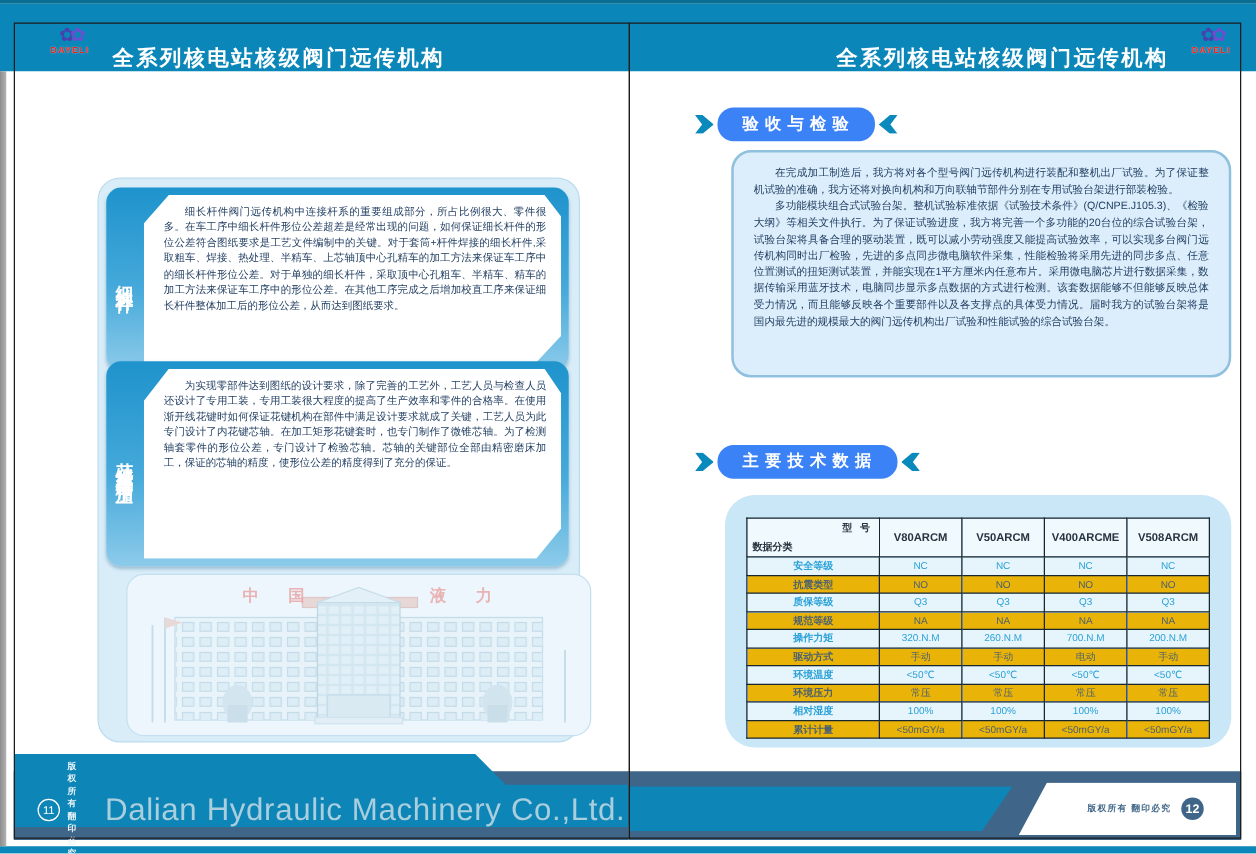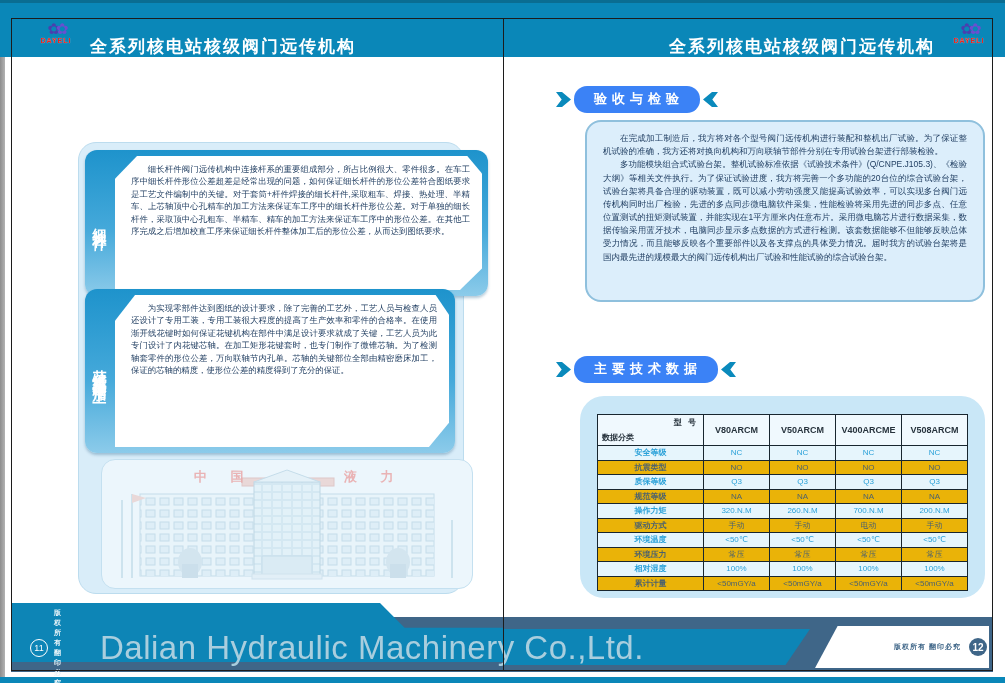--- a/index.html
+++ b/index.html
@@ -30,21 +30,21 @@
     text-shadow:0 0 1px #ffd9d9;}
   .logo.left{left:31px;}
   .logo.right{left:944px;}
 
   
   .lp-container{position:absolute;left:78px;top:142px;width:384px;height:450px;background:#d9edf9;
     border:1px solid #bcdcee;border-radius:18px;z-index:2;}
   .blue-box{position:absolute;left:6px;width:370px;border-radius:12px;
     background:linear-gradient(180deg,#1e93cc 0%,#45a9da 55%,#8ccbea 100%);
     box-shadow:0 2px 3px rgba(40,100,140,.35);}
-  .box1{top:7px;height:146px;padding-left:33px;}
+  .box1{top:7px;height:146px;}
   .box2{top:146px;height:164px;}
   .vtab{position:absolute;left:0;top:0;bottom:0;width:30px;display:flex;align-items:center;justify-content:center;}
   .vtab span{writing-mode:vertical-rl;text-orientation:upright;color:#fff;font-weight:bold;font-size:14px;
     letter-spacing:3px;line-height:1;}
   .wpoly{position:absolute;left:30px;top:6px;right:6px;bottom:6px;background:#fff;
     clip-path:polygon(6% 0,96% 0,100% 13%,100% 84%,94% 100%,0 100%,0 17%);
     padding:7px 12px 6px 16px;box-sizing:border-box;}
   .wpoly p{margin:0;color:#1c3a5e;font-size:8.4px;line-height:1.48;text-align:justify;text-indent:2em;}
 
   .photo-box{position:absolute;left:22px;top:316px;width:370px;height:128px;border-radius:14px;
@@ -53,28 +53,28 @@
   .cap-l{left:92px;} .cap-r{left:242px;}
 
   
   .slate-l{position:absolute;left:11px;top:617px;width:492px;height:55px;background:#3f6688;z-index:10;}
   .blue-foot-l{position:absolute;left:11px;top:603px;width:492px;height:59px;background:#0d85b6;z-index:11;
     clip-path:polygon(0 0,75% 0,80% 42%,100% 42%,100% 100%,0 100%);}
   .foot-l-content{position:absolute;left:30px;top:633px;width:460px;height:30px;z-index:12;display:flex;align-items:center;}
   .pgnum-ring{width:16px;height:16px;border:1.5px solid #fff;border-radius:50%;color:#fff;font-size:9px;font-weight:normal;
     display:flex;align-items:center;justify-content:center;flex:0 0 auto;}
   .copy-small-l{color:#eaf5fa;font-size:7px;font-weight:bold;margin-left:6px;letter-spacing:1px;}
-  .company{color:#a9cede;font-size:33px;margin-left:38px;letter-spacing:.5px;white-space:nowrap;text-align:center;}
+  .company{color:#a9cede;font-size:25px;margin-left:22px;letter-spacing:.5px;white-space:nowrap;text-align:center;}
 
   .slate-r{position:absolute;left:503px;top:617px;width:490px;height:55px;background:#3f6688;z-index:10;}
   .blue-foot-r{position:absolute;left:504px;top:629px;width:306px;height:36px;background:#0d85b6;z-index:11;
     clip-path:polygon(0 0,100% 0,92% 100%,0 100%);}
   .white-foot-r{position:absolute;left:815px;top:626px;width:174px;height:42px;background:#fff;z-index:11;
     clip-path:polygon(13% 0,100% 0,100% 100%,0 100%);
-    display:flex;align-items:center;justify-content:flex-end;padding-right:2px;box-sizing:border-box;}
+    display:flex;align-items:center;justify-content:flex-end;padding-right:26px;box-sizing:border-box;}
   .copy-small-r{color:#3f6688;font-size:7px;font-weight:bold;letter-spacing:1px;margin-right:8px;}
   .pgnum-solid{width:18px;height:18px;background:#3f6688;border-radius:50%;color:#fff;font-size:10px;font-weight:bold;
     display:flex;align-items:center;justify-content:center;}
 
   
   .ribbon{position:absolute;display:flex;align-items:center;z-index:3;}
   .rib1{left:556px;top:86px;} .rib2{left:556px;top:356px;}
   .deco{width:15px;height:15px;background:#0a8abc;}
   .deco-l{clip-path:polygon(0 0,40% 0,100% 50%,40% 100%,0 100%,38% 50%);margin-right:3px;}
   .deco-r{clip-path:polygon(100% 0,60% 0,0 50%,60% 100%,100% 100%,62% 50%);margin-left:3px;}
@@ -133,21 +133,21 @@
       </div>
       <div class="wpoly">
           <p>细长杆件阀门远传机构中连接杆系的重要组成部分，所占比例很大、零件很多。在车工序中细长杆件形位公差超差是经常出现的问题，如何保证细长杆件的形位公差符合图纸要求是工艺文件编制中的关键。对于套筒+杆件焊接的细长杆件,采取粗车、焊接、热处理、半精车、上芯轴顶中心孔精车的加工方法来保证车工序中的细长杆件形位公差。对于单独的细长杆件，采取顶中心孔粗车、半精车、精车的加工方法来保证车工序中的形位公差。在其他工序完成之后增加校直工序来保证细长杆件整体加工后的形位公差，从而达到图纸要求。</p>
         </div>
     </div>
     <div class="blue-box box2">
       <div class="vtab">
         <span>花键组及键槽加工</span>
       </div>
       <div class="wpoly">
-          <p>为实现零部件达到图纸的设计要求，除了完善的工艺外，工艺人员与检查人员还设计了专用工装，专用工装很大程度的提高了生产效率和零件的合格率。在使用渐开线花键时如何保证花键机构在部件中满足设计要求就成了关键，工艺人员为此专门设计了内花键芯轴。在加工矩形花键套时，也专门制作了微锥芯轴。为了检测轴套零件的形位公差，万向联轴节内孔单。芯轴的关键部位全部由精密磨床加工，保证的芯轴的精度，使形位公差的精度得到了充分的保证。</p>
+          <p>为实现零部件达到图纸的设计要求，除了完善的工艺外，工艺人员与检查人员还设计了专用工装，专用工装很大程度的提高了生产效率和零件的合格率。在使用渐开线花键时如何保证花键机构在部件中满足设计要求就成了关键，工艺人员为此专门设计了内花键芯轴。在加工矩形花键套时，也专门制作了微锥芯轴。为了检测轴套零件的形位公差，专门设计了检验芯轴。芯轴的关键部位全部由精密磨床加工，保证的芯轴的精度，使形位公差的精度得到了充分的保证。</p>
         </div>
     </div>
 
     <div class="photo-box">
       <svg class="bld" viewBox="0 0 370 128" xmlns="http://www.w3.org/2000/svg">
         <defs>
           <pattern id="win" width="14" height="12" patternUnits="userSpaceOnUse">
             <rect x="2" y="2" width="9" height="7" fill="#cfe5f1" stroke="#9dc4d8" stroke-width="1"></rect>
           </pattern>
           <pattern id="glass" width="10" height="8" patternUnits="userSpaceOnUse">

